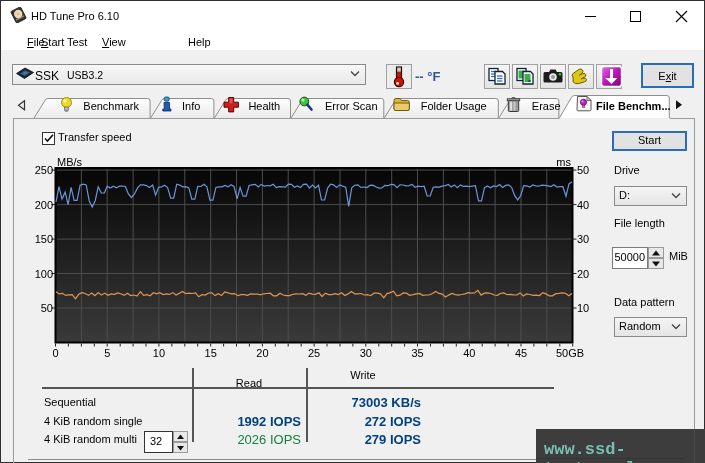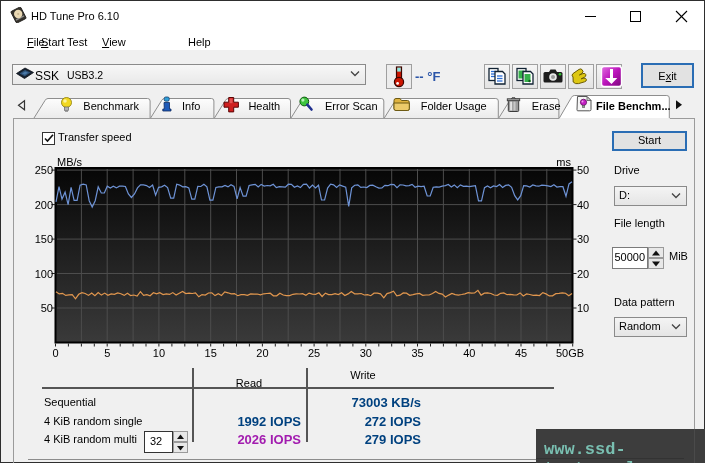--- a/index.html
+++ b/index.html
@@ -328,21 +328,21 @@
 <div class="abs t12" style="left:149px;top:434px;">32</div>
 <div class="abs" style="left:172px;top:430px;width:15px;height:11px;background:#e8e8e8;border:1px solid #9a9a9a;"></div>
 <div class="abs" style="left:172px;top:441px;width:15px;height:11px;background:#e8e8e8;border:1px solid #9a9a9a;"></div>
 <svg class="abs" style="left:175px;top:433px" width="9" height="6" viewBox="0 0 9 6">
       <path d="M4.5 0.5 L8 5 H1 Z" fill="#111"></path>
     </svg>
 <svg class="abs" style="left:175px;top:444px" width="9" height="6" viewBox="0 0 9 6">
       <path d="M4.5 5.5 L1 1 H8 Z" fill="#111"></path>
     </svg>
 <div class="abs" style="left:160px;top:413px;width:140px;text-align:right;font-size:13px;font-weight:bold;color:#00417f;">1992 IOPS</div>
-<div class="abs" style="left:160px;top:431px;width:140px;text-align:right;font-size:13px;font-weight:bold;color:#a21caf;">2026 IOPS</div>
+<div class="abs" style="left:160px;top:431px;width:140px;text-align:right;font-size:13px;font-weight:normal;color:#15803d;">2026 IOPS</div>
 <div class="abs" style="left:280px;top:394px;width:140px;text-align:right;font-size:13px;font-weight:bold;color:#00417f;">73003 KB/s</div>
 <div class="abs" style="left:280px;top:413px;width:140px;text-align:right;font-size:13px;font-weight:bold;color:#00417f;">272 IOPS</div>
 <div class="abs" style="left:280px;top:431px;width:140px;text-align:right;font-size:13px;font-weight:bold;color:#00417f;">279 IOPS</div>
 
 <div class="abs" style="left:27px;top:458px;width:508px;height:1px;background:#8c8c8c;"></div>
 <div class="abs" style="left:535px;top:428px;width:170px;height:35px;background:#3d3d3d;"></div>
 <div class="abs" style="left:535px;top:457px;width:148px;height:1px;background:#333;"></div>
 <div class="abs" style="left:693px;top:428px;width:1px;height:35px;background:#4a4a4a;"></div>
 <div class="abs" style="left:543px;top:439px;font-family:'Liberation Mono',monospace;font-size:17px;font-weight:bold;color:#79bfb1;">www.ssd-tester.pl</div>
 

